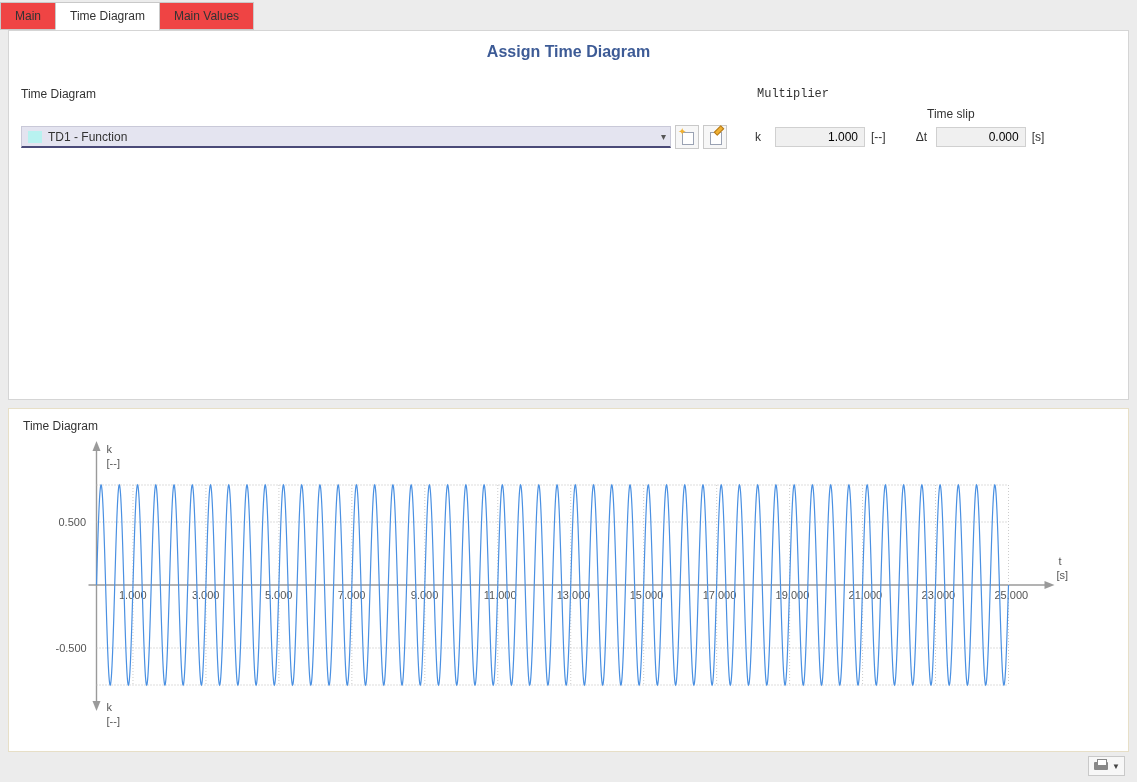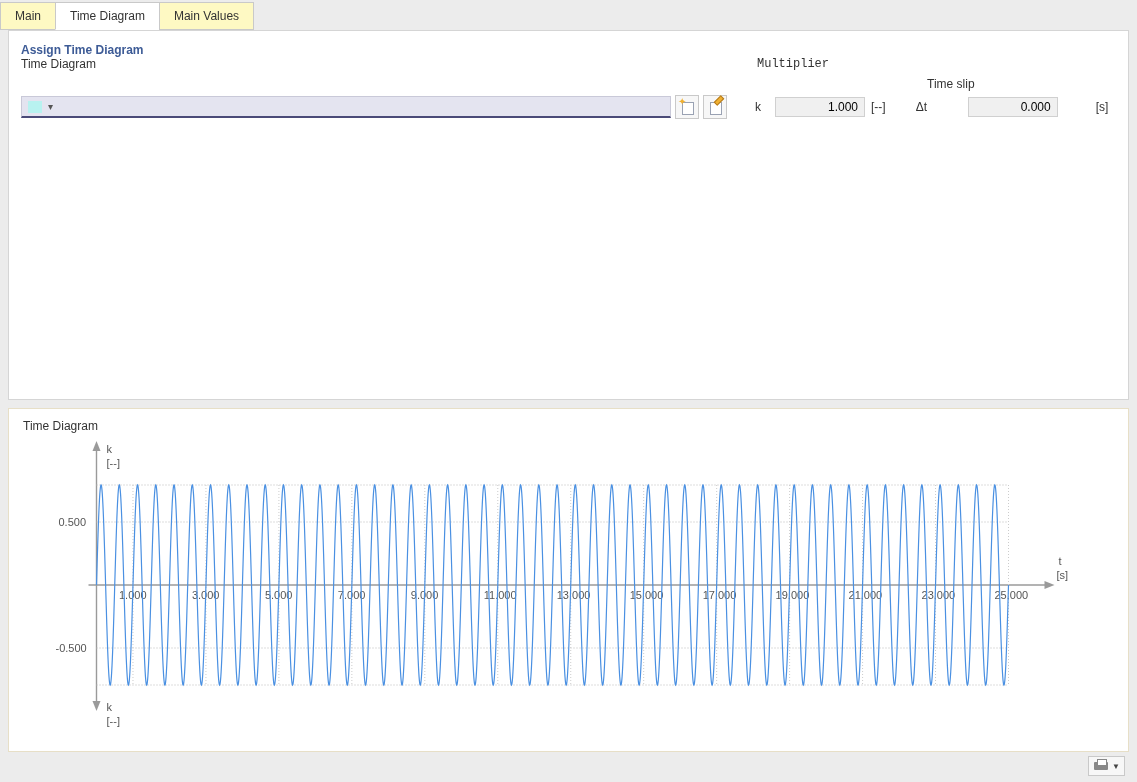--- a/index.html
+++ b/index.html
@@ -13,42 +13,43 @@
   overflow: hidden;
 }
 .tabs {
   display: flex;
   background: #ececec;
   padding-top: 2px;
 }
 .tab {
   padding: 6px 14px;
   border: 1px solid #c9c9c9;
-  background: #fef9c3;
+  background: #ef4444;
   cursor: pointer;
   font-size: 12px;
   color: #333;
   margin-right: -1px;
 }
 .tab.active {
   background: #fff;
   border-bottom: 1px solid #fff;
 }
 .panel-upper {
   background: #fff;
   margin: 0 8px;
   border: 1px solid #d5d5d5;
   padding: 12px 12px 16px 12px;
   height: 370px;
 }
 .section-title {
   color: #3d5b96;
   font-weight: 600;
-  font-size: 12px;
-  margin-bottom: 0;
+  font-size: 16px;
+  margin-bottom: 26px;
+  text-align: center;
 }
 .row-labels {
   display: flex;
   margin-bottom: 4px;
 }
 .lbl-td { width: 660px; }
 .lbl-spacer-icons { width: 72px; }
 .lbl-mult { width: 170px; padding-left: 4px; font-family: Liberation Mono, monospace; }
 .lbl-slip { padding-left: 4px; margin-top: 20px; }
 .row-fields {
@@ -96,21 +97,21 @@
   width: 10px; height: 11px; background: #fff; border: 1px solid #9aa2b3;
 }
 .icon-edit::after {
   content: ""; position: absolute; top: -2px; right: -2px; width: 8px; height: 3px;
   background: #f0b030; border: 1px solid #b07820; transform: rotate(-45deg);
 }
 .field-group {
   display: flex; align-items: center;
 }
 .field-group.mult { margin-left: 28px; }
-.field-group.slip { margin-left: 30px; gap: 32px; }
+.field-group.slip { margin-left: 30px; }
 .sym { width: 20px; color: #333; }
 .num-input {
   width: 90px; height: 20px;
   border: 1px solid #d0d0d0;
   background: #f0f0f0;
   text-align: right;
   padding-right: 6px;
   font-family: inherit;
   font-size: 12px;
 }
@@ -181,20 +182,21 @@
   <div class="row-labels">
     <div class="lbl-td">Time Diagram</div>
     <div class="lbl-spacer-icons"></div>
     <div class="lbl-mult">Multiplier</div>
     <div class="lbl-slip">Time slip</div>
   </div>
 
   <div class="row-fields">
     <div class="dropdown">
       <div class="swatch"></div>
+      <span class="dd-text">TD1 - Function</span>
       <span class="chevron">▾</span>
     </div>
     <div class="icon-btn">
       <div class="icon-new"></div>
     </div>
     <div class="icon-btn">
       <div class="icon-edit"></div>
     </div>
 
     <div class="field-group mult">

